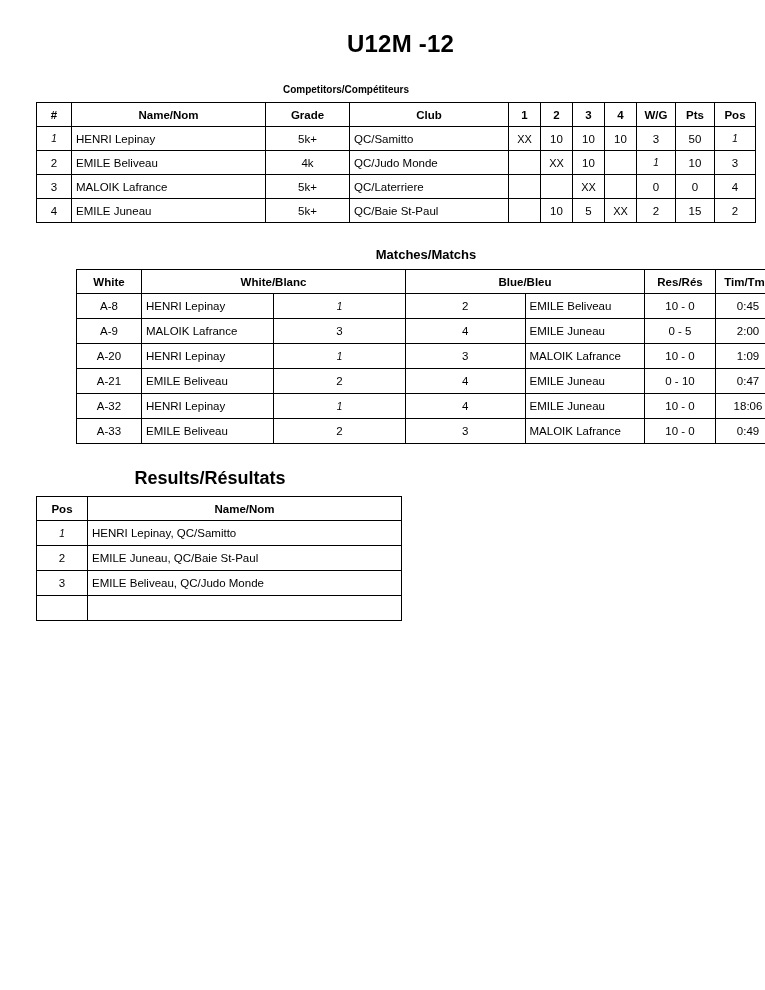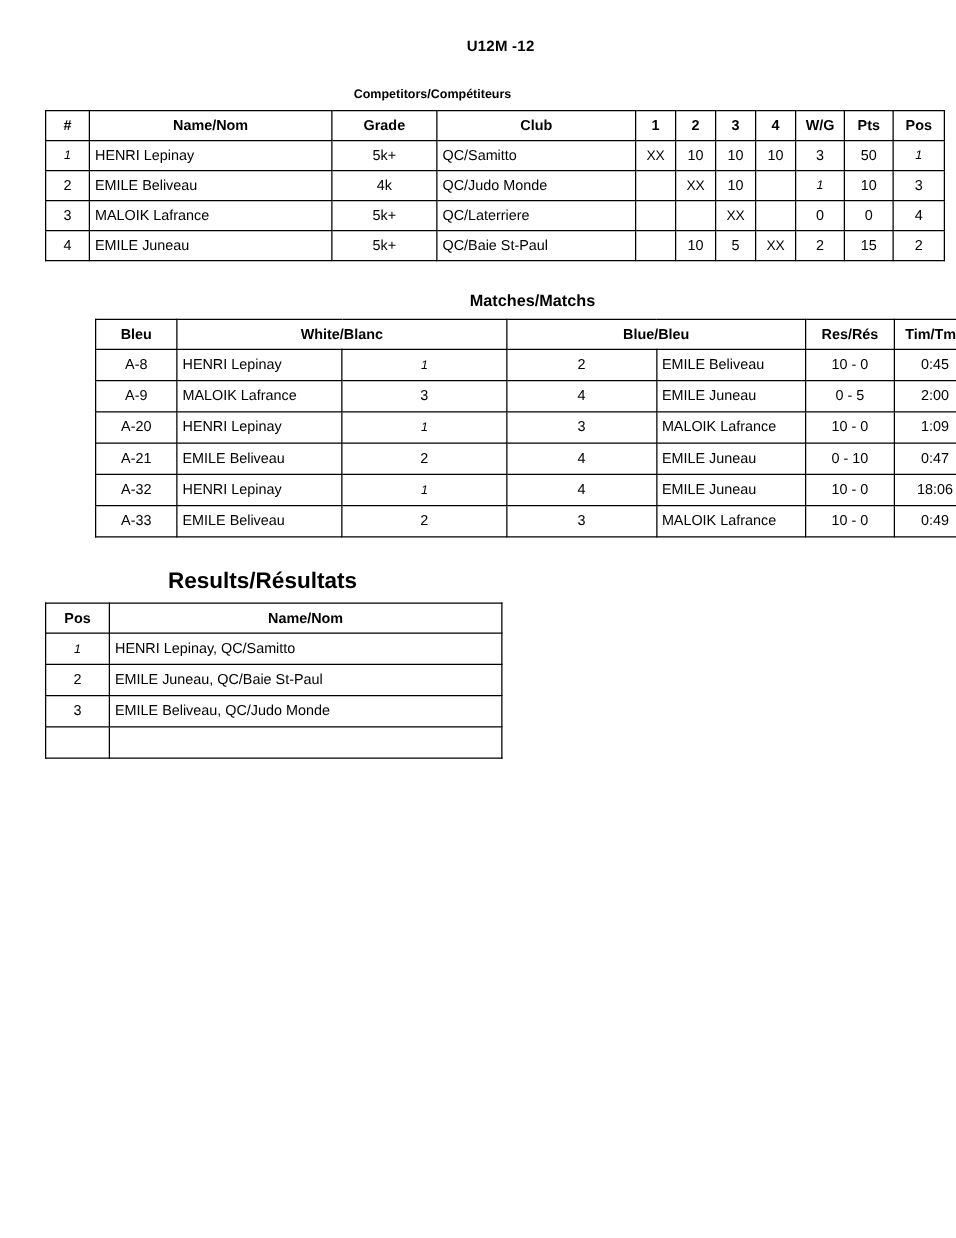--- a/index.html
+++ b/index.html
@@ -15,21 +15,21 @@
     position: relative;
   }
   .page {
     position: relative;
     width: 765px;
     height: 990px;
     box-sizing: border-box;
   }
   .doc-title {
     text-align: center;
-    font-size: 12px;
+    font-size: 24px;
     font-weight: bold;
     margin-top: 30px;
     letter-spacing: 0.2px;
     margin-left: 36px;
   }
   
   .competitors-wrap {
     margin-top: 26px;
   }
   .competitors-title {
@@ -239,21 +239,21 @@
         </tr>
       </tbody>
     </table>
   </div>
 
   <div class="matches-wrap">
     <div class="matches-title">Matches/Matchs</div>
     <table class="tbl match-table">
       <thead>
         <tr>
-          <th class="m-match">Bleu</th>
+          <th class="m-match">White</th>
           <th class="m-white" style="text-align:center" colspan="2">White/Blanc</th>
           <th class="m-blue" style="text-align:center" colspan="2">Blue/Bleu</th>
           <th class="m-res">Res/Rés</th>
           <th class="m-tim">Tim/Tmp</th>
           <th class="m-code">Code</th>
         </tr>
       </thead>
       <tbody>
         <tr>
           <td class="m-match">A-8</td>

